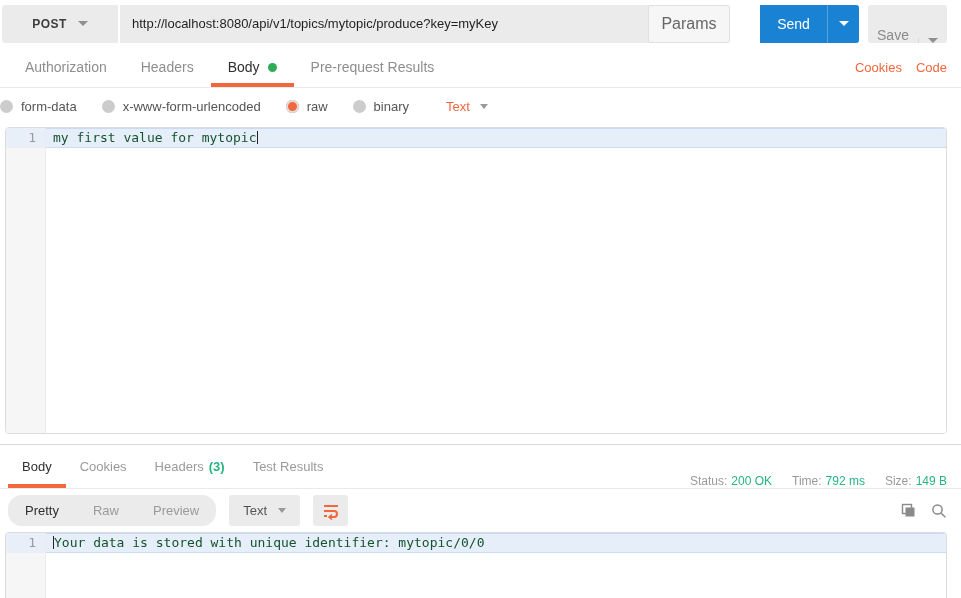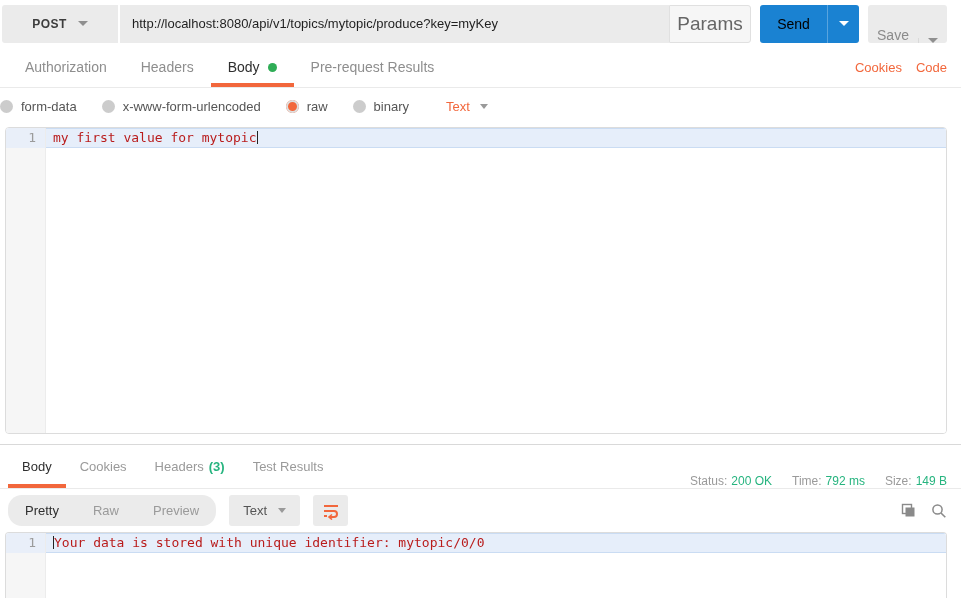--- a/index.html
+++ b/index.html
@@ -23,25 +23,25 @@
     width: 0; height: 0; border-left: 5px solid transparent; border-right: 5px solid transparent;
     border-top: 5px solid #8f8f8f;
   }
   .url-wrap { flex: 1; height: 38px; background: #ebebeb; margin-left: 2px; display: flex; border-radius: 0; }
   .url-input {
     flex: 1; border: none; background: transparent; outline: none;
     font-family: "Liberation Sans", sans-serif; font-size: 13px; color: #1f1f1f; padding: 0 12px;
   }
   .params-btn {
     width: 82px; height: 38px; background: #f6f6f6; border: 1px solid #e0e0e0;
-    border-radius: 0 3px 3px 0; color: #666; font-size: 19px;
+    border-radius: 0 3px 3px 0; color: #666; font-size: 16px;
     display: flex; align-items: center; justify-content: center; cursor: pointer;
   }
   .send-group { margin-left: 9px; height: 38px; display: flex; border-radius: 3px; overflow: hidden; cursor: pointer; }
-  .send-main { width: 67px; background: #1a82d2; color: #000000; font-size: 14px; display: flex; align-items: center; justify-content: center; }
+  .send-main { width: 67px; background: #1a82d2; color: #ffffff; font-size: 14px; display: flex; align-items: center; justify-content: center; margin-left: 21px; }
   .send-caret { width: 32px; background: #1a82d2; border-left: 1px solid rgba(255,255,255,.28); display: flex; align-items: center; justify-content: center; }
   .send-caret .caret-down { border-top-color: #fff; }
   .save-group { margin-left: 9px; height: 38px; display: flex; border-radius: 3px; overflow: hidden; background: #ebebeb; cursor: pointer; align-items: flex-end; }
   .save-main { width: 50px; color: #8b8b8b; font-size: 14px; display: flex; align-items: center; justify-content: center; }
   .save-caret { width: 29px; border-left: 1px solid #dadada; display: flex; align-items: center; justify-content: center; }
   
   .tabs-row {
     height: 41px; border-bottom: 1px solid #eaeaea;
     display: flex; align-items: stretch; padding-left: 8px;
     font-size: 14px; color: #8e8e8e;
@@ -66,21 +66,21 @@
   .editor {
     margin: 3px 14px 0 5px; height: 307px;
     border: 1px solid #dcdcdc; border-radius: 4px;
     display: flex; overflow: hidden;
     font-family: "DejaVu Sans Mono", monospace; font-size: 13px;
   }
   .gutter { width: 40px; background: #f6f6f6; border-right: 1px solid #ececec; }
   .ln { height: 20px; line-height: 20px; text-align: right; padding-right: 9px; color: #9b9b9b; }
   .ln.hl { background: #e9eff9; }
   .code { flex: 1; background: #fff; overflow: hidden; }
-  .cline { height: 20px; line-height: 20px; padding-left: 7px; color: #b91c1c; white-space: pre; }
+  .cline { height: 20px; line-height: 20px; padding-left: 7px; color: #14532d; white-space: pre; }
   .cline.active { height: 20px; line-height: 18px; background: #e6eefa; border-top: 1px solid #cadcf3; border-bottom: 1px solid #cadcf3; }
   .cursor { display: inline-block; width: 1px; height: 13px; background: #222; vertical-align: -2px; }
   
   .resp-area { margin-top: 10px; border-top: 1px solid #d9d9d9; }
   .resp-tabs {
     height: 44px; border-bottom: 1px solid #eaeaea;
     display: flex; align-items: stretch; padding-left: 8px; color: #9a9a9a; font-size: 13px;
   }
   .resp-tab {
     display: flex; align-items: center; padding: 0 14px; cursor: pointer;

